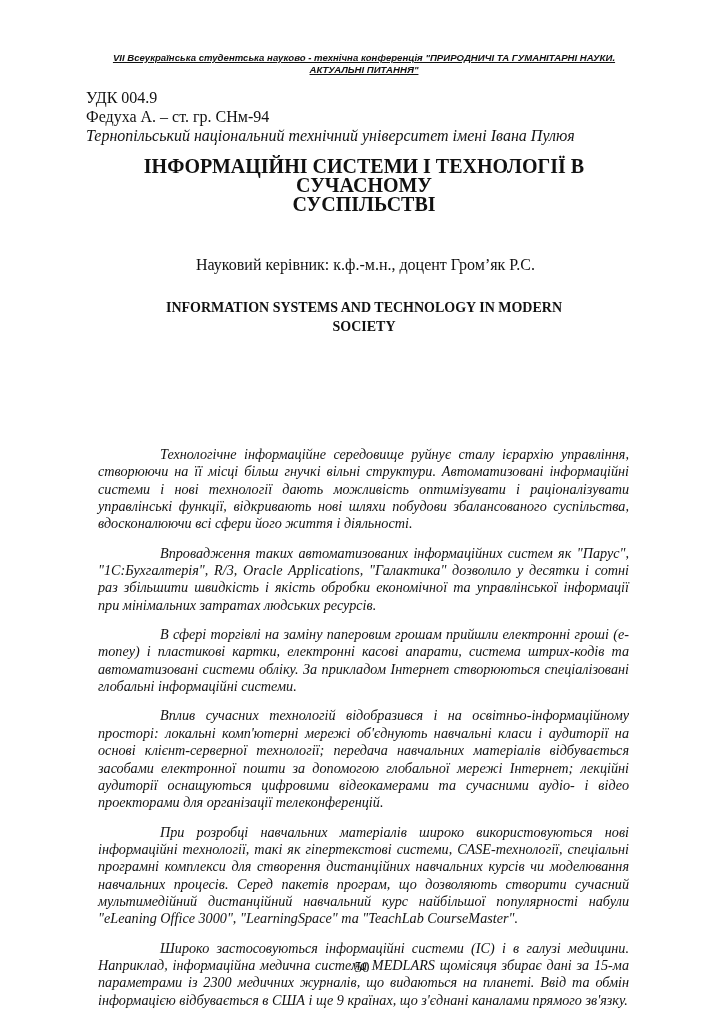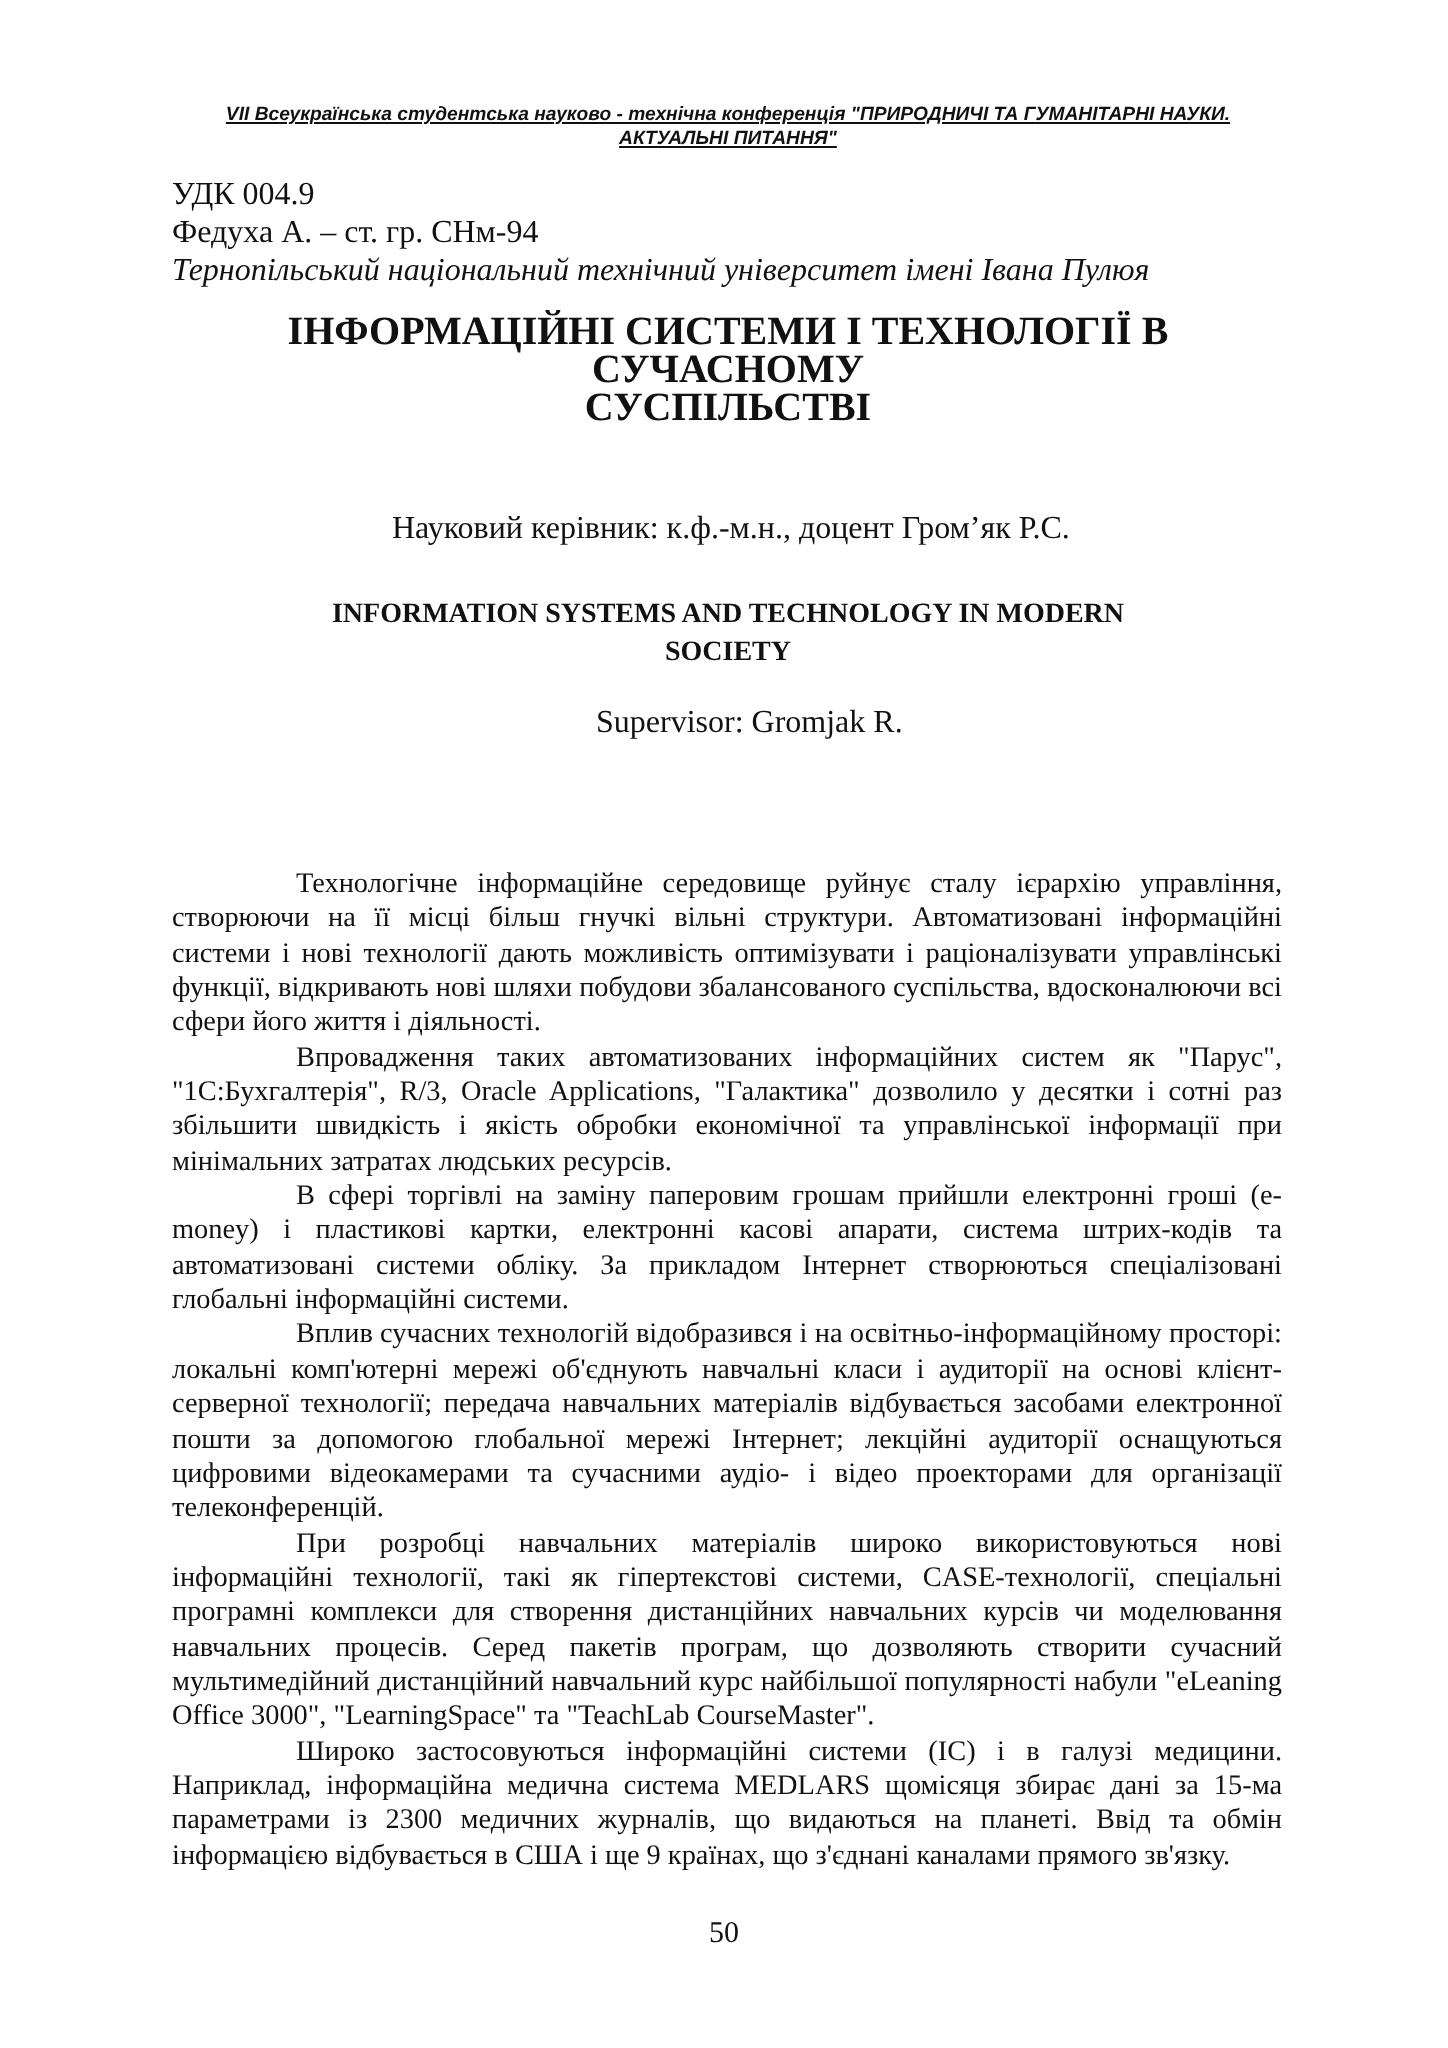--- a/index.html
+++ b/index.html
@@ -21,21 +21,21 @@
   .meta-en { position: absolute; left: 86px; top: 246px; width: 560px;
     font-family: "Liberation Serif", serif; font-size: 16px; line-height: 19.5px; }
   .title-en { position: absolute; left: 86px; top: 298px; width: 556px;
     font-family: "Liberation Serif", serif; font-weight: bold; font-size: 14px; line-height: 19px; text-align: center; }
   .supervisor-en { position: absolute; left: 86px; top: 352px; width: 560px;
     font-family: "Liberation Serif", serif; font-size: 16px; line-height: 19px; padding-left: 212px; box-sizing: border-box; }
   .keywords { position: absolute; left: 122px; top: 384px; width: 520px;
     font-family: "Liberation Serif", serif; font-size: 14px; line-height: 17px; }
   .body-text { position: absolute; left: 86px; top: 434px; width: 555px;
     font-family: "Liberation Serif", serif; font-size: 14.2px; line-height: 17.35px; }
-  .body-text p { margin: 0; text-align: justify; text-indent: 62px; }
+  .body-text p { margin: 12px; text-align: justify; text-indent: 62px; font-style: italic; }
   .page-number { position: absolute; left: 0; width: 724px; top: 959px; text-align: center;
     font-family: "Liberation Serif", serif; font-size: 15px; }
 </style>
 </head>
 <body>
 
 <div class="page">
 
   <div class="conf-header">
     <div>VII  Всеукраїнська студентська науково - технічна конференція "ПРИРОДНИЧІ ТА ГУМАНІТАРНІ НАУКИ.</div>
@@ -54,21 +54,20 @@
   </div>
 
   <div class="supervisor-uk">Науковий керівник: к.ф.-м.н., доцент Гром’як Р.С.</div>
 
 
   <div class="title-en">
     <div>INFORMATION SYSTEMS AND TECHNOLOGY IN MODERN</div>
     <div>SOCIETY</div>
   </div>
 
-  <div class="supervisor-en">Supervisor: Gromjak R.</div>
 
 
   <div class="body-text">
     <p>Технологічне інформаційне середовище руйнує сталу ієрархію управління, створюючи на її місці більш гнучкі вільні структури. Автоматизовані інформаційні системи і нові технології дають можливість оптимізувати і раціоналізувати управлінські функції, відкривають нові шляхи побудови збалансованого суспільства, вдосконалюючи всі сфери його життя і діяльності.</p>
     <p>Впровадження таких автоматизованих інформаційних систем як "Парус", "1С:Бухгалтерія", R/3, Oracle Applications, "Галактика" дозволило у десятки і сотні раз збільшити швидкість і якість обробки економічної та управлінської інформації при мінімальних затратах людських ресурсів.</p>
     <p>В сфері торгівлі на заміну паперовим грошам прийшли електронні гроші (e-money) і пластикові картки, електронні касові апарати, система штрих-кодів та автоматизовані системи обліку. За прикладом Інтернет створюються спеціалізовані глобальні інформаційні системи.</p>
     <p>Вплив сучасних технологій відобразився і на освітньо-інформаційному просторі: локальні комп'ютерні мережі об'єднують навчальні класи і аудиторії на основі клієнт-серверної технології; передача навчальних матеріалів відбувається засобами електронної пошти за допомогою глобальної мережі Інтернет; лекційні аудиторії оснащуються цифровими відеокамерами та сучасними аудіо- і відео проекторами для організації телеконференцій.</p>
     <p>При розробці навчальних матеріалів широко використовуються нові інформаційні технології, такі як гіпертекстові системи, CASE-технології, спеціальні програмні комплекси для створення дистанційних навчальних курсів чи моделювання навчальних процесів. Серед пакетів програм, що дозволяють створити сучасний мультимедійний дистанційний навчальний курс найбільшої популярності набули "eLeaning Office 3000", "LearningSpace" та "TeachLab CourseMaster".</p>
     <p>Широко застосовуються інформаційні системи (ІС) і в галузі медицини. Наприклад, інформаційна медична система MEDLARS щомісяця збирає дані за 15-ма параметрами із 2300 медичних журналів, що видаються на планеті. Ввід та обмін інформацією відбувається в США і ще 9 країнах, що з'єднані каналами прямого зв'язку.</p>
   </div>

